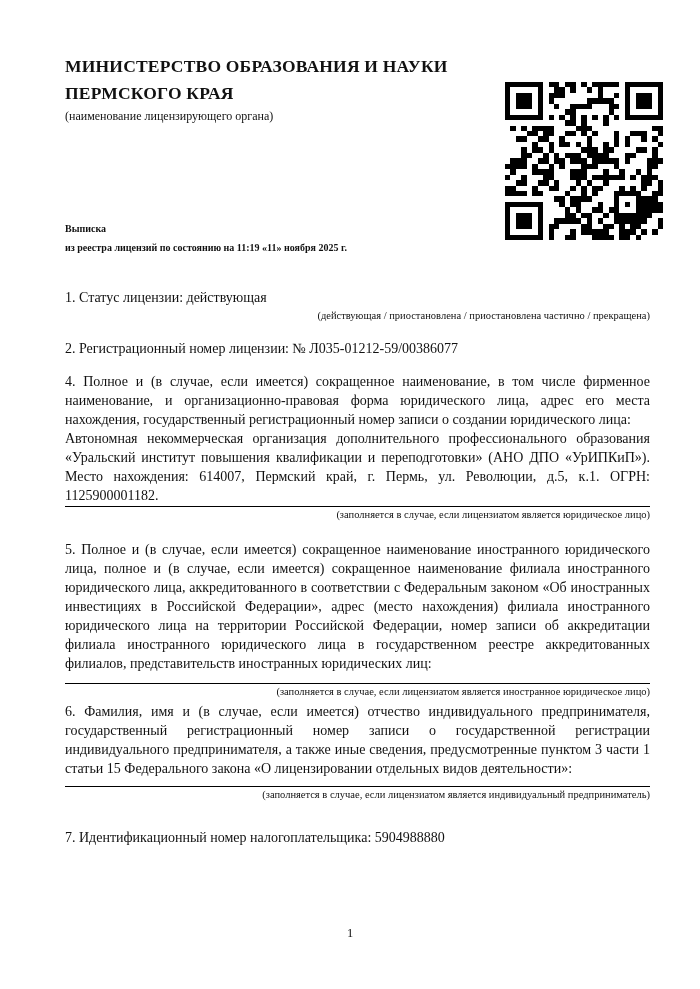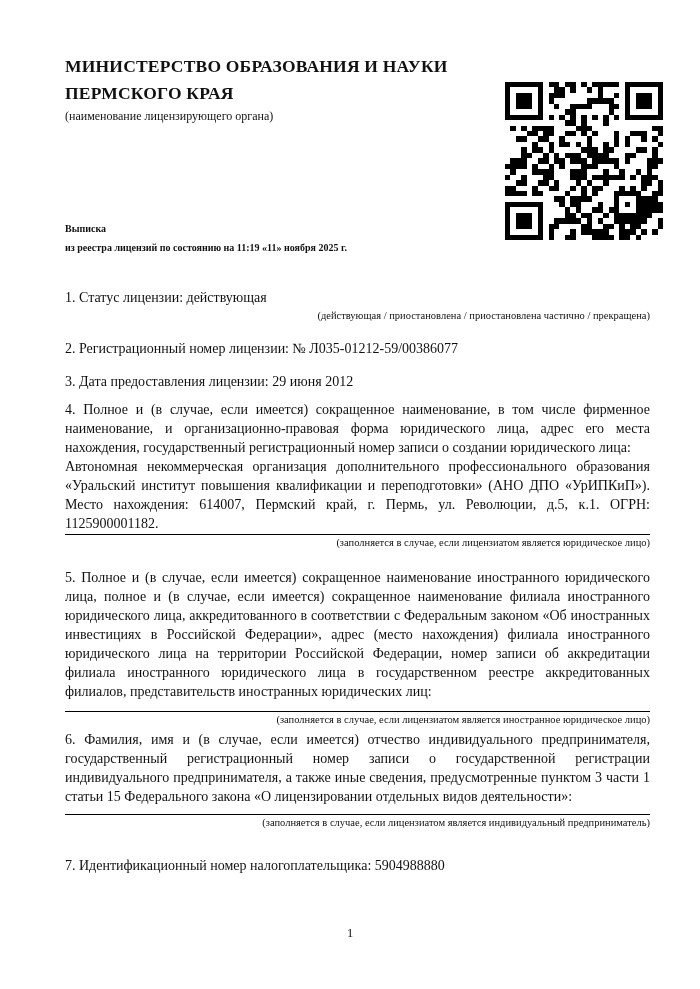--- a/index.html
+++ b/index.html
@@ -480,23 +480,20 @@
 
       <div class="item item-1">
         <div class="item-line">1. Статус лицензии: действующая</div>
         <div class="fill-note">(действующая / приостановлена / приостановлена частично / прекращена)</div>
       </div>
 
       <div class="item item-2">
         <div class="item-line">2. Регистрационный номер лицензии: № Л035-01212-59/00386077</div>
       </div>
 
-      <div class="item item-3">
-        <div class="item-line">3. Дата предоставления лицензии: 29 июня 2012</div>
-      </div>
 
       <div class="item item-4">
         <div class="para">4. Полное и (в случае, если имеется) сокращенное наименование, в том числе фирменное наименование, и организационно-правовая форма юридического лица, адрес его места нахождения, государственный регистрационный номер записи о создании юридического лица:</div>
         <div class="para">Автономная некоммерческая организация дополнительного профессионального образования «Уральский институт повышения квалификации и переподготовки» (АНО ДПО «УрИПКиП»). Место нахождения: 614007, Пермский край, г. Пермь, ул. Революции, д.5, к.1. ОГРН: 1125900001182.</div>
         <div class="rule"></div>
         <div class="fill-note">(заполняется в случае, если лицензиатом является юридическое лицо)</div>
       </div>
 
       <div class="item item-5">
         <div class="para">5. Полное и (в случае, если имеется) сокращенное наименование иностранного юридического лица, полное и (в случае, если имеется) сокращенное наименование филиала иностранного юридического лица, аккредитованного в соответствии с Федеральным законом «Об иностранных инвестициях в Российской Федерации», адрес (место нахождения) филиала иностранного юридического лица на территории Российской Федерации, номер записи об аккредитации филиала иностранного юридического лица в государственном реестре аккредитованных филиалов, представительств иностранных юридических лиц:</div>

